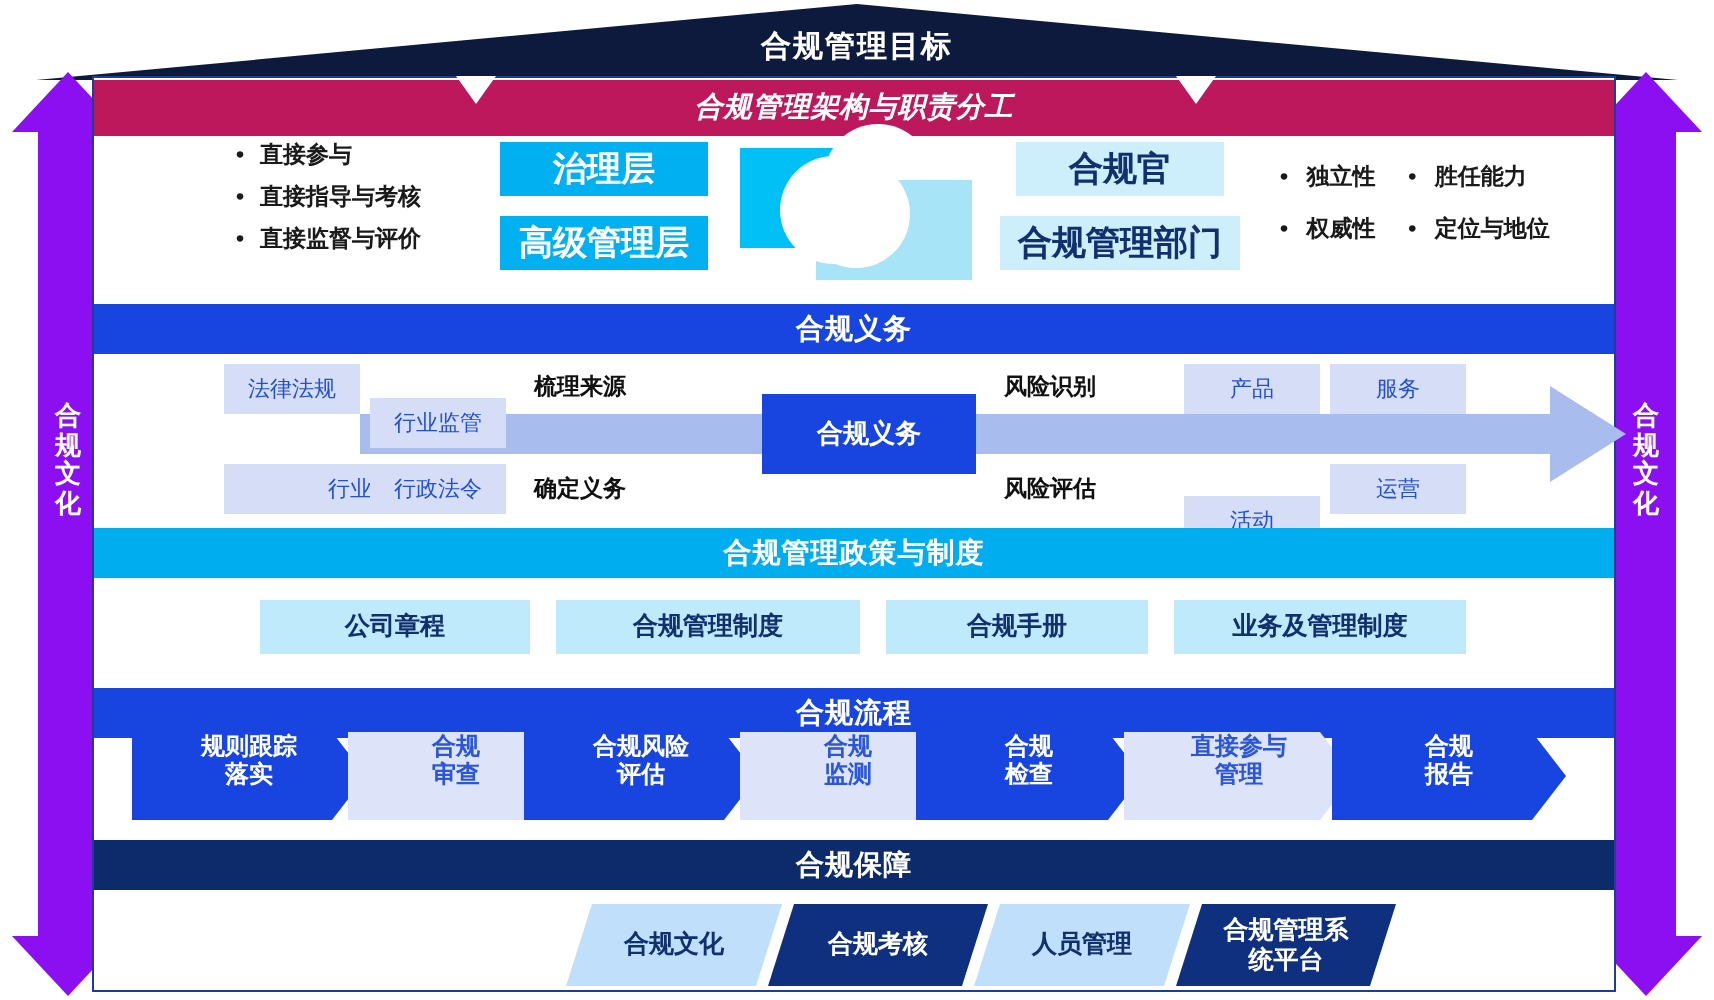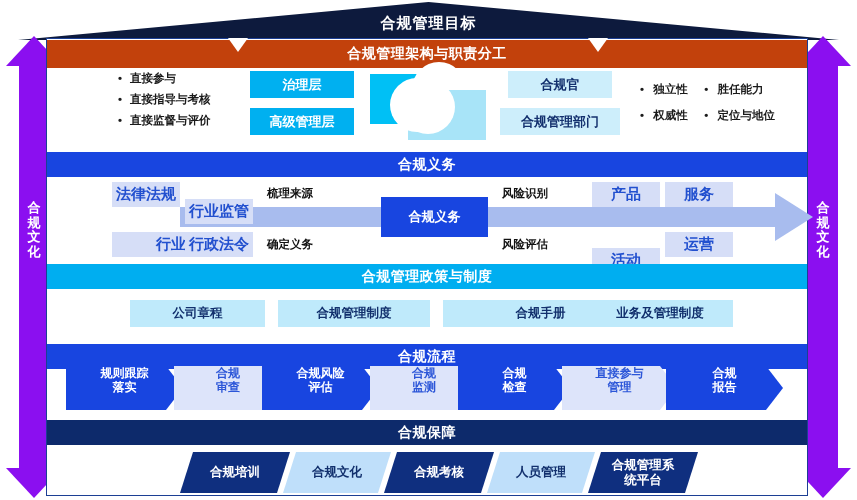--- a/index.html
+++ b/index.html
@@ -59,21 +59,21 @@
     border:1px solid #1c3f94;background:#ffffff;box-sizing:border-box;
   }
 
   
   .bar{
     position:absolute;left:47px;width:760px;height:25px;
     color:#ffffff;font-size:14px;font-weight:bold;
     display:flex;align-items:center;justify-content:center;
     letter-spacing:.5px;
   }
-  .bar.navy{background:#c2410c;}
+  .bar.navy{background:#be185d;font-style:italic;}
   .bar.blue{background:#1845e0;}
   .bar.cyan{background:#00aef0;}
   .bar.darknavy{background:#0d2a6b;}
 
   .bar-arch{top:40px;height:28px;}
   .bar-oblig{top:152px;}
   .bar-policy{top:264px;}
   .bar-process{top:344px;}
   .bar-guard{top:420px;}
 
@@ -97,21 +97,21 @@
   .arch-right{
     position:absolute;left:640px;top:76px;font-size:11.5px;
     font-weight:bold;color:#1a1a1a;line-height:26px;
   }
   .arch-right .row{white-space:nowrap;}
   .arch-right .row .dot{margin-right:6px;}
   .arch-right .row .gap{display:inline-block;width:10px;}
 
   .chip{
     position:absolute;display:flex;align-items:center;justify-content:center;
-    font-size:13px;font-weight:bold;
+    font-size:17px;font-weight:bold;
   }
   .chip.cyan-solid{background:#00b0f0;color:#ffffff;}
   .chip.cyan-pale{background:#cdeefb;color:#13306e;}
 
   .chip-gov   {left:250px;top:71px;width:104px;height:27px;}
   .chip-senior{left:250px;top:108px;width:104px;height:27px;}
   .chip-officer{left:508px;top:71px;width:104px;height:27px;}
   .chip-dept  {left:500px;top:108px;width:120px;height:27px;}
 
   
@@ -144,21 +144,21 @@
   .oblig-band{
     position:absolute;left:133px;top:30px;width:600px;height:20px;
     background:#a8bcee;
   }
   .oblig-tip{
     position:absolute;left:728px;top:16px;width:38px;height:48px;
     background:#a8bcee;clip-path:polygon(0% 0%,100% 50%,0% 100%);
   }
   .ob-box{
     position:absolute;display:flex;align-items:center;justify-content:center;
-    background:#d6def7;color:#2250cf;font-size:15px;font-weight:bold;
+    background:#d6def7;color:#2250cf;font-size:11px;font-weight:normal;
     height:25px;
   }
   .ob-core{
     position:absolute;left:334px;top:20px;width:107px;height:40px;
     background:#1845e0;color:#ffffff;font-size:13px;font-weight:bold;
     display:flex;align-items:center;justify-content:center;
   }
   .ob-plain{
     position:absolute;font-size:11.5px;font-weight:bold;color:#111111;
     white-space:nowrap;
@@ -286,21 +286,21 @@
     <div class="ob-box" style="left:545px;top:5px;width:68px;">产品</div>
     <div class="ob-box" style="left:618px;top:5px;width:68px;">服务</div>
     <div class="ob-box" style="left:545px;top:71px;width:68px;">活动</div>
     <div class="ob-box" style="left:618px;top:55px;width:68px;">运营</div>
   </div>
 
   <div class="bar cyan bar-policy">合规管理政策与制度</div>
 
   <div class="pol-box" style="left:130px;width:135px;">公司章程</div>
   <div class="pol-box" style="left:278px;width:152px;">合规管理制度</div>
-  <div class="pol-box" style="left:443px;width:131px;padding-left:32px;">合规手册</div>
+  <div class="pol-box" style="left:443px;width:131px;">合规手册</div>
   <div class="pol-box" style="left:587px;width:146px;">业务及管理制度</div>
 
   <div class="bar blue bar-process">合规流程</div>
 
   <div class="chev solid" style="left:66px;width:117px;">
     <div>
       <div>规则跟踪</div>
       <div>落实</div>
     </div>
   </div>
@@ -336,25 +336,20 @@
   </div>
   <div class="chev solid" style="left:666px;width:117px;">
     <div>
       <div>合规</div>
       <div>报告</div>
     </div>
   </div>
 
   <div class="bar darknavy bar-guard">合规保障</div>
 
-  <div class="para navy" style="left:180px;width:110px;">
-    <div>
-        <div>合规培训</div>
-      </div>
-  </div>
   <div class="para pale" style="left:283px;width:108px;">
     <div>
         <div>合规文化</div>
       </div>
   </div>
   <div class="para navy" style="left:384px;width:110px;">
     <div>
         <div>合规考核</div>
       </div>
   </div>

